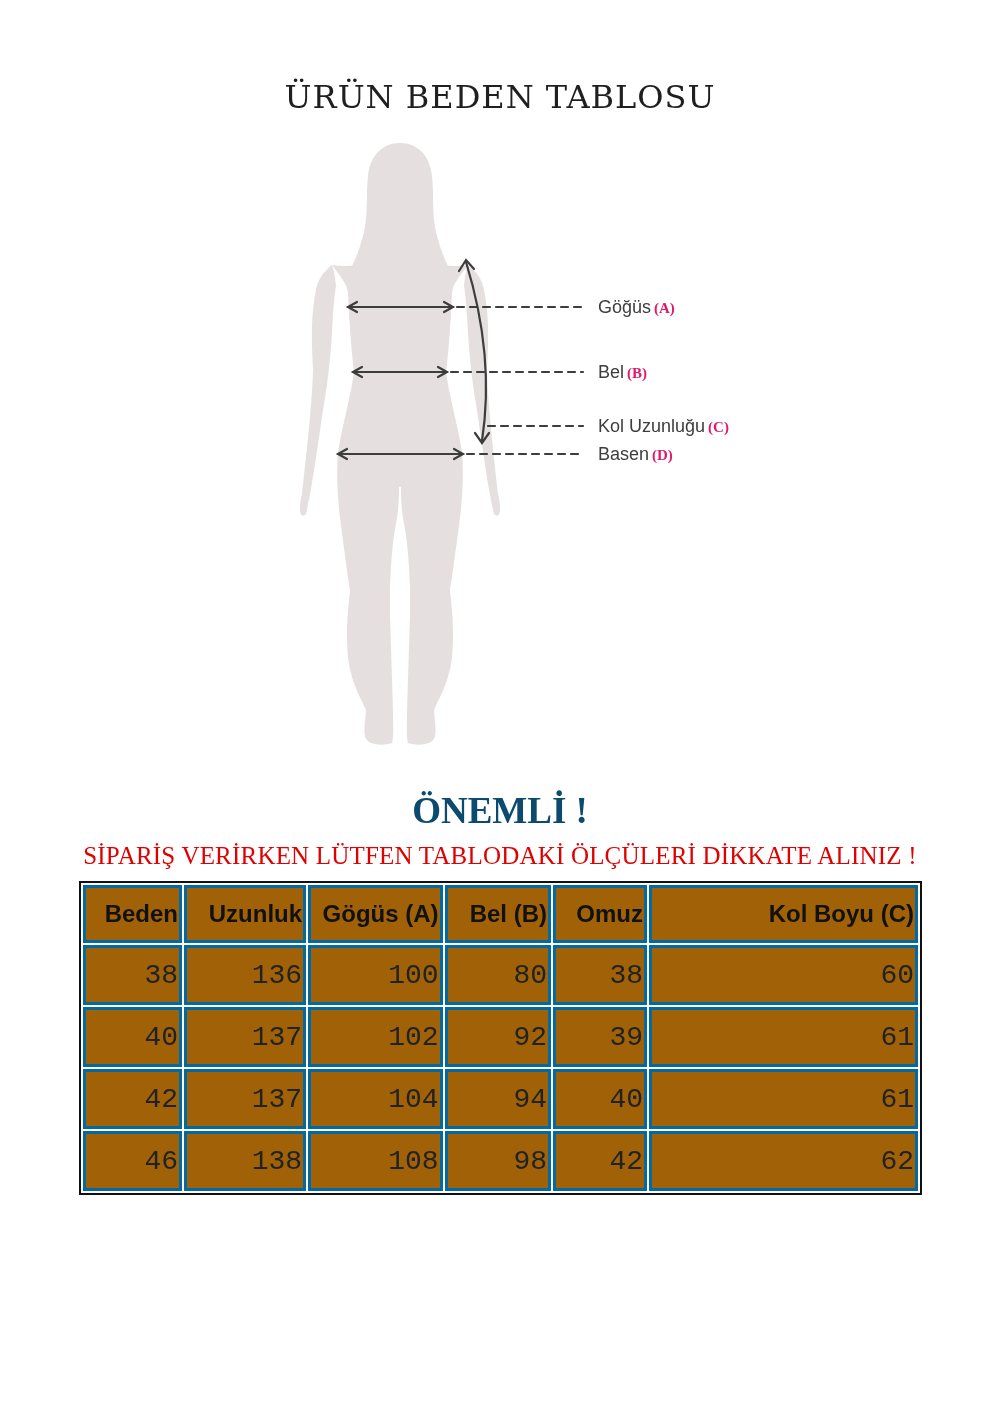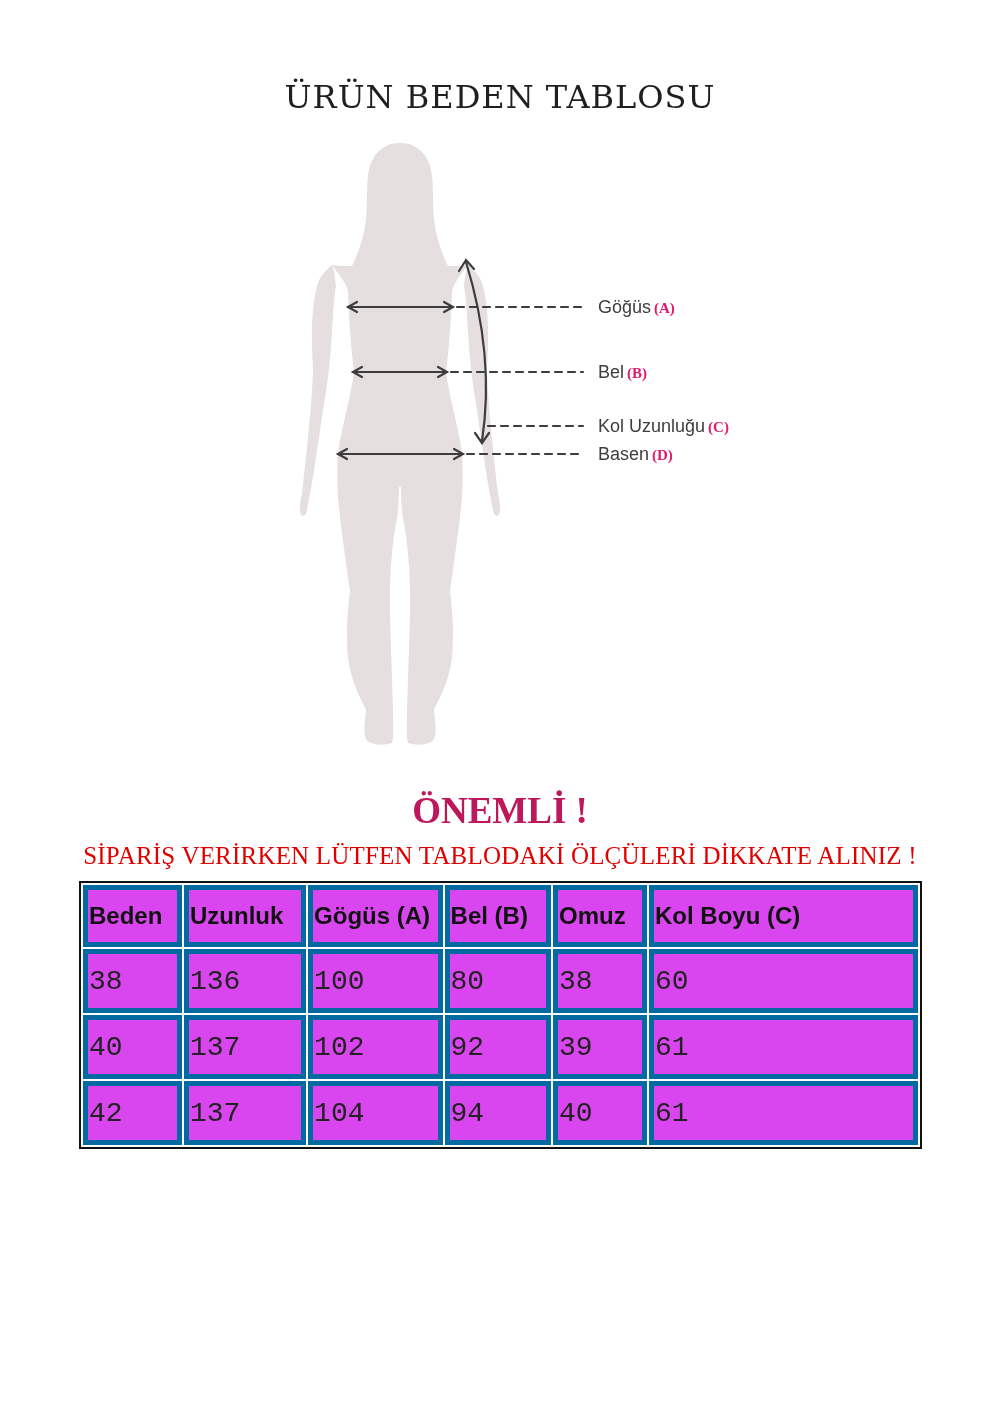--- a/index.html
+++ b/index.html
@@ -39,23 +39,23 @@
     font-size:25px;font-weight:normal;letter-spacing:0.2px;
   }
   .size-table{
     position:absolute;left:79px;top:881px;width:843px;
     border:2px solid #111;
     border-collapse:separate;border-spacing:2px;
     background:#fff;
     table-layout:fixed;
   }
   .size-table th,.size-table td{
-    border:5px solid #0369a1;
-    text-align:left;vertical-align:middle;
-    background:#d946ef;
+    border:3px solid #0369a1;
+    text-align:right;vertical-align:middle;
+    background:#a16207;
   }
   .size-table th{
     height:50px;
     font-size:24px;font-weight:bold;color:#111;
     font-family:"Liberation Sans",sans-serif;
   }
   .size-table td{
     height:52px;
     font-size:28px;font-weight:normal;color:#222;
     font-family:Liberation Mono, monospace;
@@ -168,21 +168,21 @@
   <div class="measure-label" style="top:362px">
     <span>Bel</span><span class="mletter" style="color: rgb(226, 24, 108);">(B)</span>
   </div>
   <div class="measure-label" style="top:416px">
     <span>Kol Uzunluğu</span><span class="mletter" style="color: rgb(226, 24, 108);">(C)</span>
   </div>
   <div class="measure-label" style="top:444px">
     <span>Basen</span><span class="mletter" style="color: rgb(226, 24, 108);">(D)</span>
   </div>
 
-  <h2 class="important-heading" style="color: #be185d;">ÖNEMLİ !</h2>
+  <h2 class="important-heading" style="color: #0c4a6e;">ÖNEMLİ !</h2>
   <h3 class="important-sub" style="color: rgb(224, 0, 0);">SİPARİŞ VERİRKEN LÜTFEN TABLODAKİ ÖLÇÜLERİ DİKKATE ALINIZ !</h3>
 
   <table class="size-table">
     <colgroup>
         <col style="width: 12%;">
         <col style="width: 14.8%;">
         <col style="width: 16.3%;">
         <col style="width: 12.9%;">
         <col style="width: 11.4%;">
         <col style="width: 32.6%;">
@@ -215,16 +215,24 @@
           <td>61</td>
         </tr>
         <tr>
           <td>42</td>
           <td>137</td>
           <td>104</td>
           <td>94</td>
           <td>40</td>
           <td>61</td>
         </tr>
+        <tr>
+          <td>46</td>
+          <td>138</td>
+          <td>108</td>
+          <td>98</td>
+          <td>42</td>
+          <td>62</td>
+        </tr>
       </tbody>
   </table>
 
 </div>
 
 </body></html>

